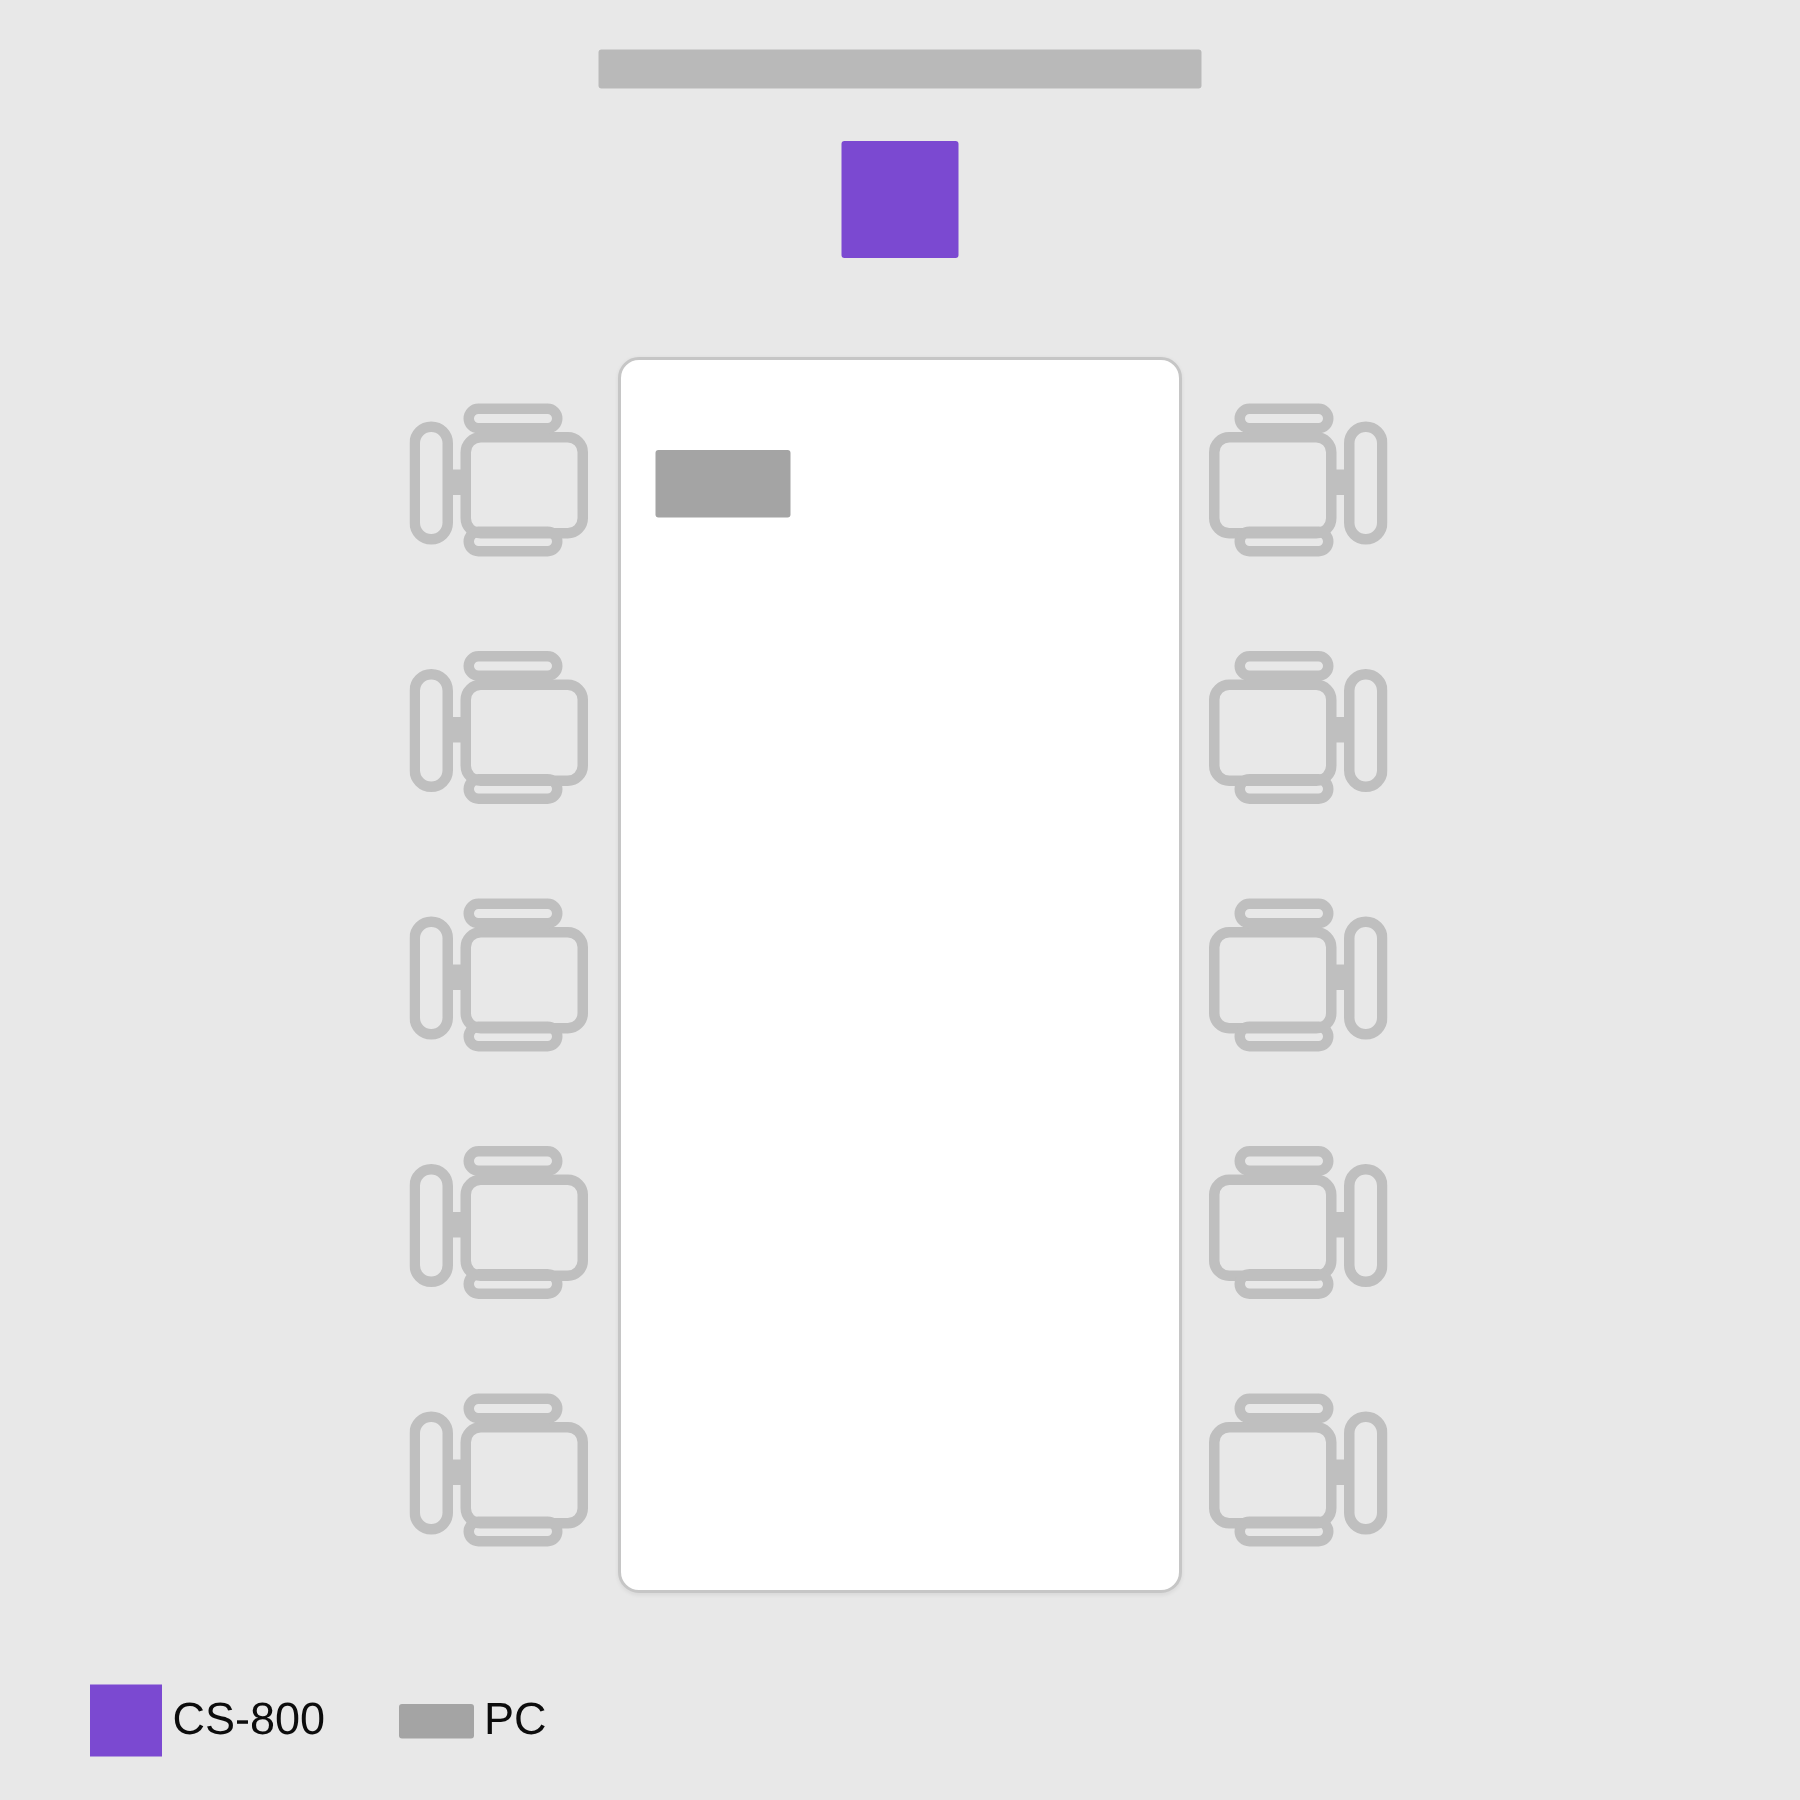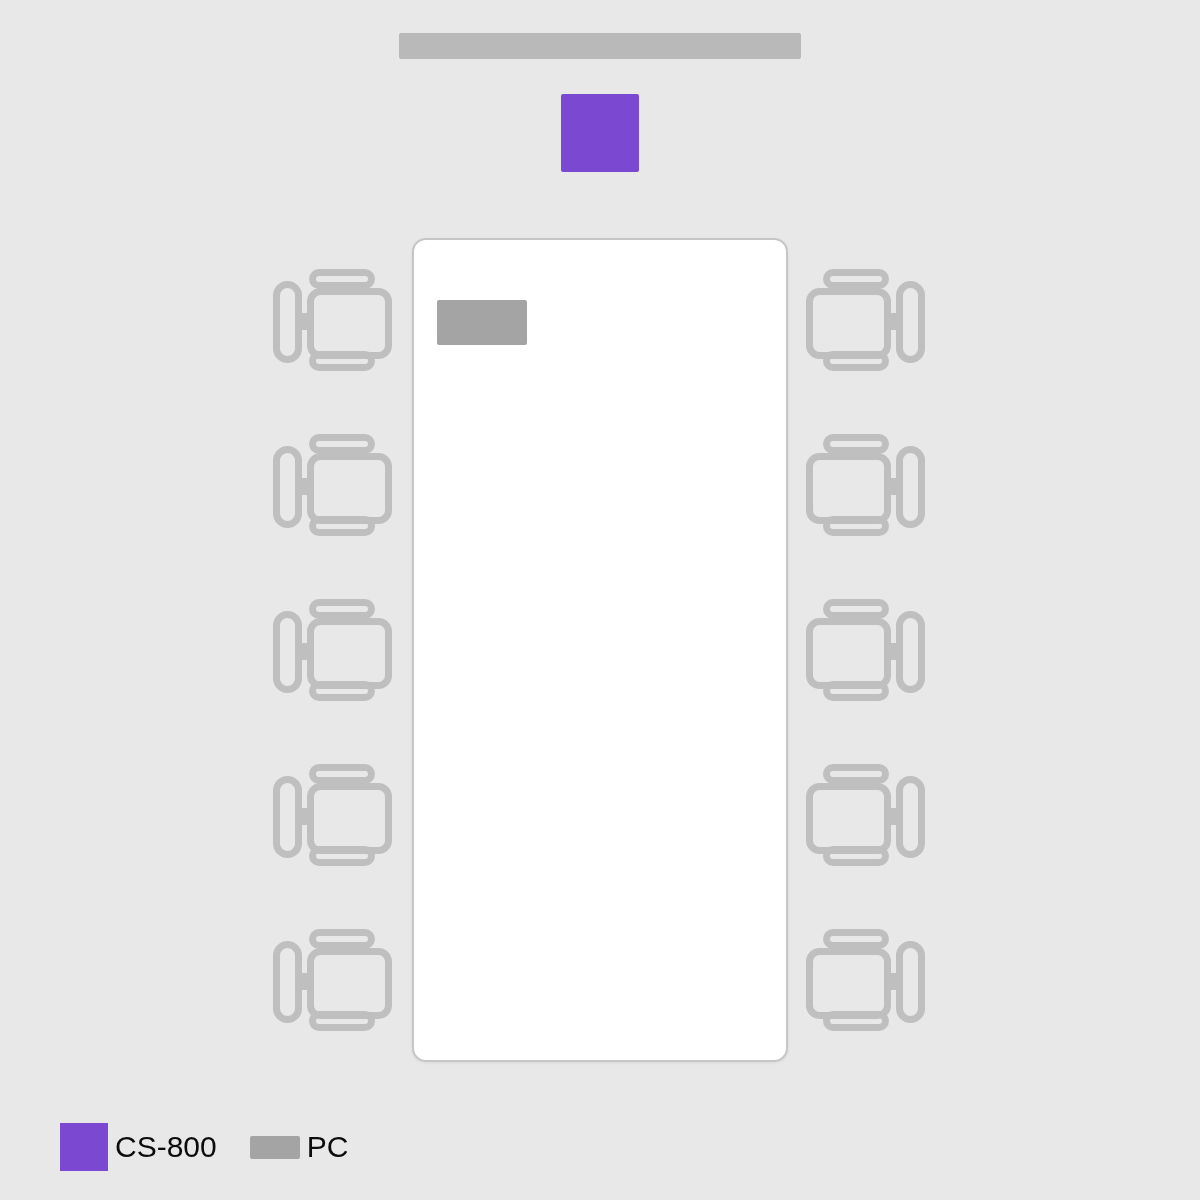--- a/index.html
+++ b/index.html
@@ -62,21 +62,21 @@
   .chair-defs{position:absolute;width:0;height:0;}
   .ch{fill:none;stroke:var(--chair-gray);stroke-width:7px;}
   .cn{stroke-width:6px;}
 
   
   .legend{
     position:absolute;left:44px;top:1123px;height:48px;
     display:flex;align-items:center;
   }
   .legend-item{display:flex;align-items:center;gap:7px;padding-left:16px;}
-  .legend-item.second{margin-left:17px;}
+  .legend-item.second{margin-left:33px;}
   .swatch-square{width:48px;height:48px;background:var(--accent-purple);display:inline-block;}
   .swatch-bar{width:50px;height:23px;background:var(--pc-gray);border-radius:2px;display:inline-block;}
   .legend-label{font-size:30px;color:var(--text);line-height:48px;}
 </style>
 </head>
 <body>
 
 <div class="room">
 
   <div class="screen"></div>

